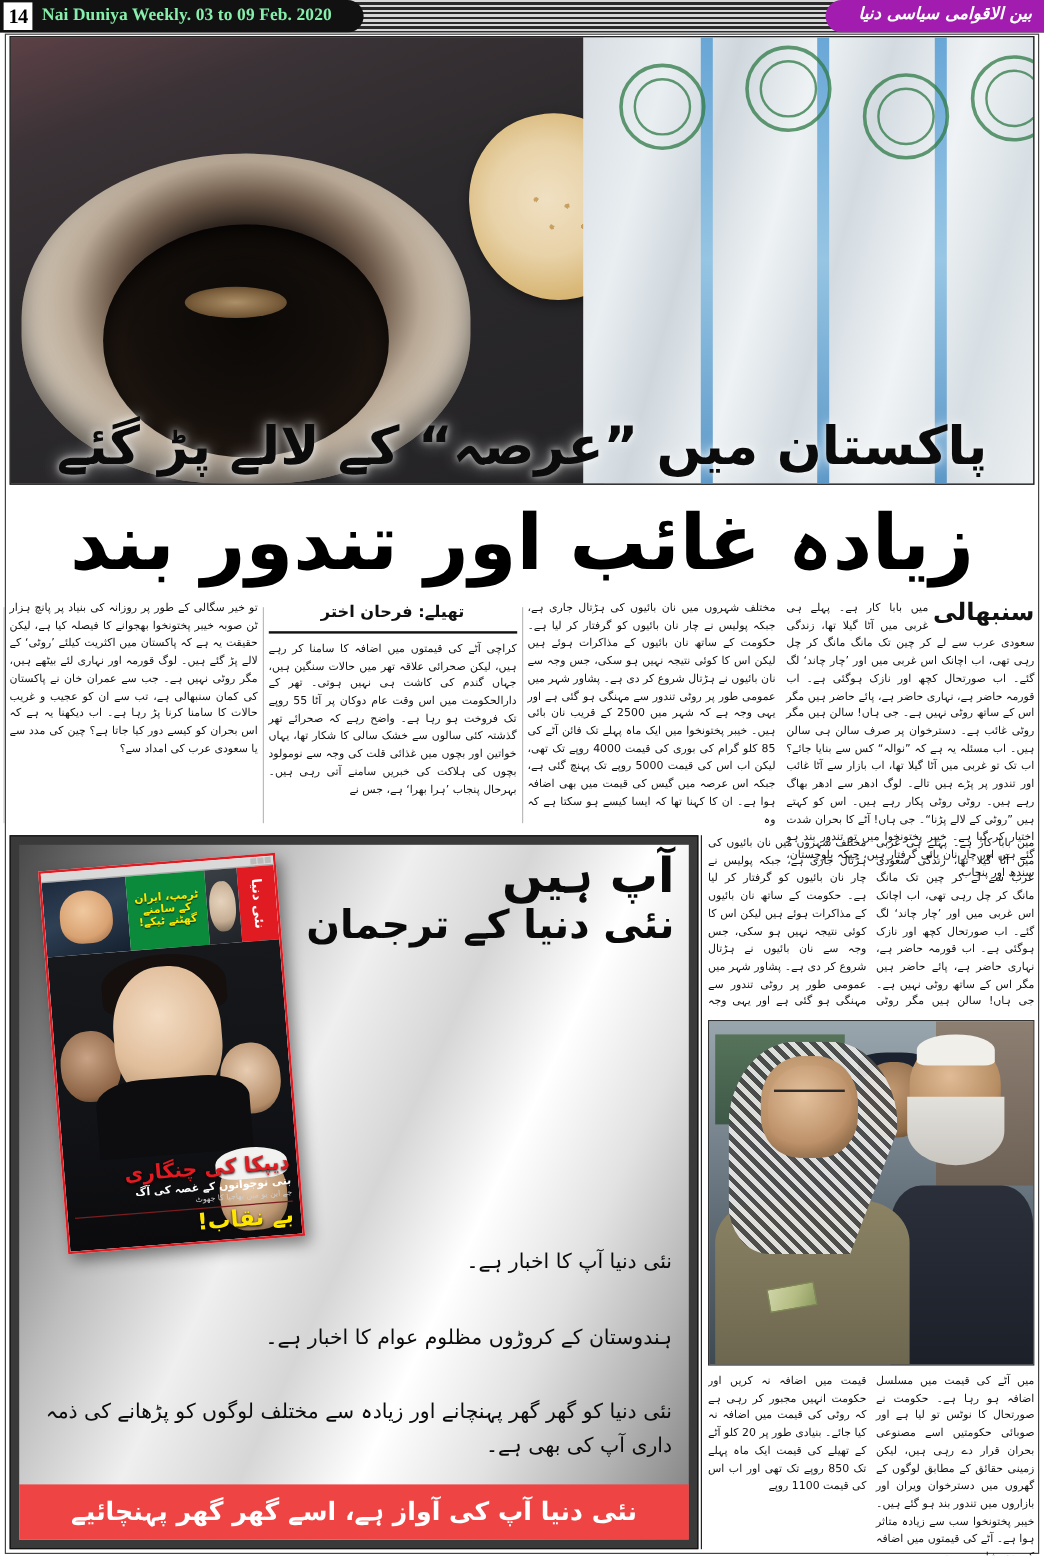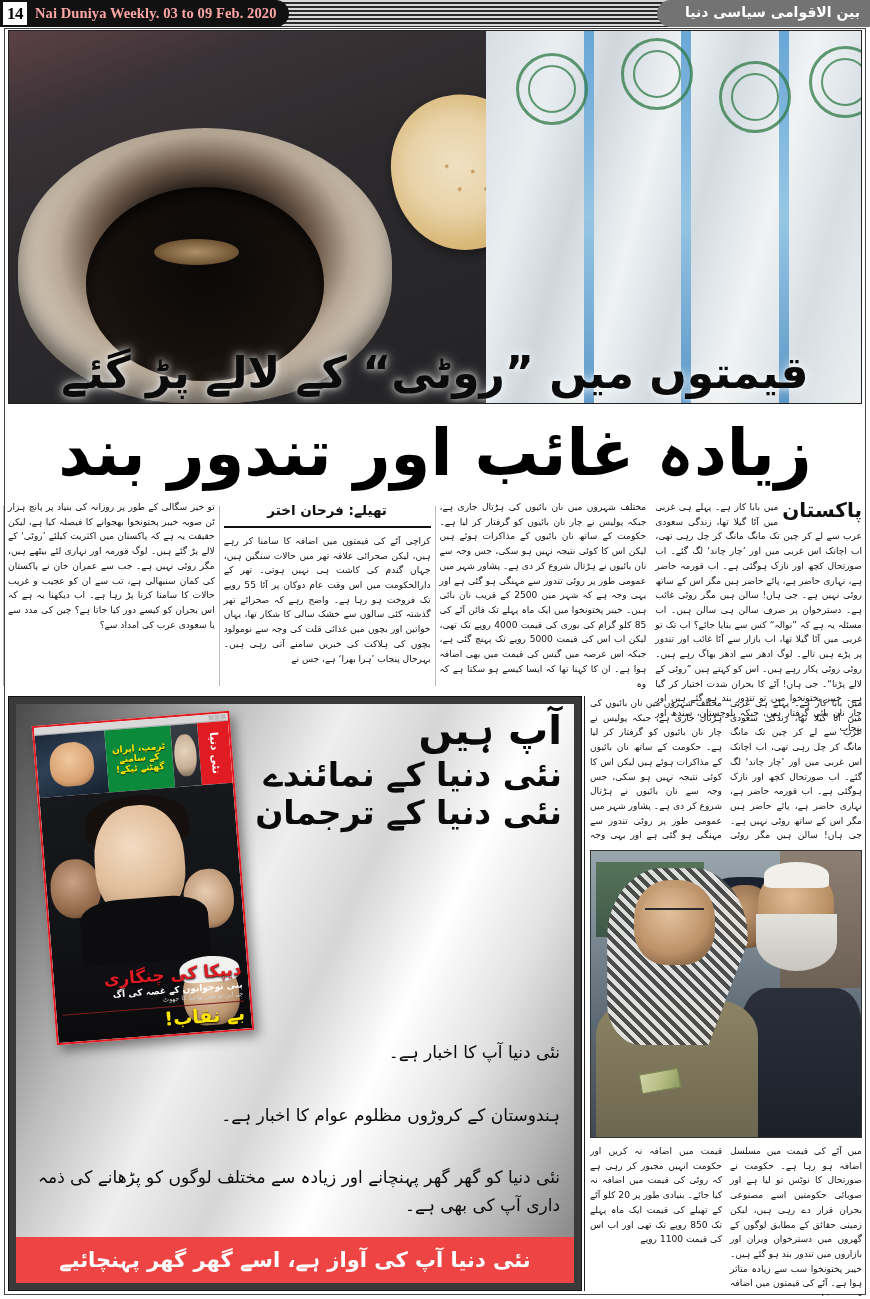--- a/index.html
+++ b/index.html
@@ -24,44 +24,44 @@
   }
   .masthead .stripes {
     position: absolute; left: 0; top: 0; width: 870px; height: 27px;
     background: repeating-linear-gradient(to bottom,
       #d8d8d8 0px, #d8d8d8 2px, #2a2a2a 2px, #2a2a2a 4px);
   }
   .mh-left {
     position: absolute; left: 0; top: 0; height: 27px;
     background: #111;
     border-radius: 0 14px 14px 0;
-    padding-right: 12px;
+    padding-right: 26px;
     display: flex; align-items: center;
   }
   .pagenum {
     width: 24px; height: 23px; margin: 2px 0 2px 3px;
     background: #fff; color: #000;
     font-family: "Liberation Serif", serif;
     font-weight: 700; font-size: 17px;
     display: flex; align-items: center; justify-content: center;
     letter-spacing: -0.5px;
   }
   .mh-title {
-    color: #fca5a5;
+    color: #86efac;
     font-family: "Liberation Serif", serif;
     font-weight: 700; font-size: 14.5px;
     margin-left: 8px; white-space: nowrap;
     letter-spacing: 0.1px;
   }
   .mh-right {
     position: absolute; right: 0; top: 0; height: 27px;
-    background: #737373;
+    background: #a21caf;
     border-radius: 14px 0 0 14px;
     padding: 0 10px 4px 28px;
-    display: flex; align-items: center;
+    display: flex; align-items: center; font-style: italic;
   }
   .mh-right-text {
     color: #fff; font-size: 14px; font-weight: 700;
     direction: rtl; white-space: nowrap;
     font-family: "DejaVu Sans", sans-serif;
   }
 
   
   .hero {
     position: absolute; left: 8px; top: 30px;
@@ -545,28 +545,28 @@
       <div class="hp-sacks">
         <div class="sack-band" style="left:26%"></div>
         <div class="sack-band" style="left:52%"></div>
         <div class="sack-band" style="left:78%"></div>
         <div class="sack-logo" style="left:8%; top:6%"></div>
         <div class="sack-logo" style="left:36%; top:2%"></div>
         <div class="sack-logo" style="left:62%; top:8%"></div>
         <div class="sack-logo" style="left:86%; top:4%"></div>
       </div>
     </div>
-    <div class="hero-caption">قیمتوں میں ”روٹی“ کے لالے پڑ گئے</div>
+    <div class="hero-caption">پاکستان میں ”عرصہ“ کے لالے پڑ گئے</div>
   </div>
 
   <div class="headline">زیادہ غائب اور تندور بند</div>
 
   <div class="article">
     <div class="col has-rule">
-      <span class="leadword">پاکستان</span>
+      <span class="leadword">سنبھالی</span>
       <span>میں بابا کار ہے۔ پہلے ہی غربی میں آٹا گیلا تھا، زندگی سعودی عرب سے لے کر چین تک مانگ مانگ کر چل رہی تھی، اب اچانک اس غربی میں اور ’چار چاند‘ لگ گئے۔ اب صورتحال کچھ اور نازک ہوگئی ہے۔ اب قورمہ حاضر ہے، نہاری حاضر ہے، پائے حاضر ہیں مگر اس کے ساتھ روٹی نہیں ہے۔ جی ہاں! سالن ہیں مگر روٹی غائب ہے۔ دسترخوان پر صرف سالن ہی سالن ہیں۔ اب مسئلہ یہ ہے کہ ”نوالہ“ کس سے بنایا جائے؟ اب تک تو غربی میں آٹا گیلا تھا، اب بازار سے آٹا غائب اور تندور پر پڑے ہیں تالے۔ لوگ ادھر سے ادھر بھاگ رہے ہیں۔ روٹی روٹی پکار رہے ہیں۔ اس کو کہتے ہیں ”روٹی کے لالے پڑنا“۔ جی ہاں! آٹے کا بحران شدت اختیار کر گیا ہے۔ خیبر پختونخوا میں تو تندور بند ہو گئے ہیں اور چار نان بائی گرفتار ہیں، جبکہ بلوچستان، سندھ اور پنجاب</span>
     </div>
     <div class="col has-rule">
       <div class="vrule"></div>
       <span>مختلف شہروں میں نان بائیوں کی ہڑتال جاری ہے، جبکہ پولیس نے چار نان بائیوں کو گرفتار کر لیا ہے۔ حکومت کے ساتھ نان بائیوں کے مذاکرات ہوئے ہیں لیکن اس کا کوئی نتیجہ نہیں ہو سکی، جس وجہ سے نان بائیوں نے ہڑتال شروع کر دی ہے۔ پشاور شہر میں عمومی طور پر روٹی تندور سے مہنگی ہو گئی ہے اور یہی وجہ ہے کہ شہر میں 2500 کے قریب نان بائی ہیں۔ خیبر پختونخوا میں ایک ماہ پہلے تک فائن آٹے کی 85 کلو گرام کی بوری کی قیمت 4000 روپے تک تھی، لیکن اب اس کی قیمت 5000 روپے تک پہنچ گئی ہے، جبکہ اس عرصہ میں گیس کی قیمت میں بھی اضافہ ہوا ہے۔ ان کا کہنا تھا کہ ایسا کیسے ہو سکتا ہے کہ وہ</span>
     </div>
     <div class="col has-rule">
       <div class="vrule"></div>
       <span class="byline">تھیلے: فرحان اختر</span>
       <span>کراچی آٹے کی قیمتوں میں اضافہ کا سامنا کر رہے ہیں، لیکن صحرائی علاقہ تھر میں حالات سنگین ہیں، جہاں گندم کی کاشت ہی نہیں ہوتی۔ تھر کے دارالحکومت میں اس وقت عام دوکان پر آٹا 55 روپے تک فروخت ہو رہا ہے۔ واضح رہے کہ صحرائے تھر گذشتہ کئی سالوں سے خشک سالی کا شکار تھا، یہاں خواتین اور بچوں میں غذائی قلت کی وجہ سے نومولود بچوں کی ہلاکت کی خبریں سامنے آتی رہی ہیں۔ بہرحال پنجاب ’ہرا بھرا‘ ہے، جس نے</span>
@@ -611,21 +611,20 @@
               <div class="l1">دیپکا کی چنگاری</div>
               <div class="l2">بنی نوجوانوں کے غصہ کی آگ</div>
               <div class="l3">جے این یو میں بھاجپا کا جھوٹ</div>
               <div class="l4">بے نقاب!</div>
             </div>
           </div>
         </div>
 
         <div class="ad-head">
           <div class="h1">آپ ہیں</div>
-          <div class="h2">نئی دنیا کے نمائندے</div>
           <div class="h3">نئی دنیا کے ترجمان</div>
         </div>
       </div>
 
       <div class="ad-lines">
         <p>نئی دنیا آپ کا اخبار ہے۔</p>
         <p>ہندوستان کے کروڑوں مظلوم عوام کا اخبار ہے۔</p>
         <p>نئی دنیا کو گھر گھر پہنچانے اور زیادہ سے مختلف لوگوں کو پڑھانے کی ذمہ داری آپ کی بھی ہے۔</p>
         <p>آپ کے علاقے میں کوئی اہم واقعہ پیش آئے، کوئی خاص خبر ہو، کوئی اہم رپورٹ ہو تو ہمیں بھیجیں۔ آپ بھی بن جائے صحافی۔ نئی دنیا کے نمائندے۔</p>
       </div>

